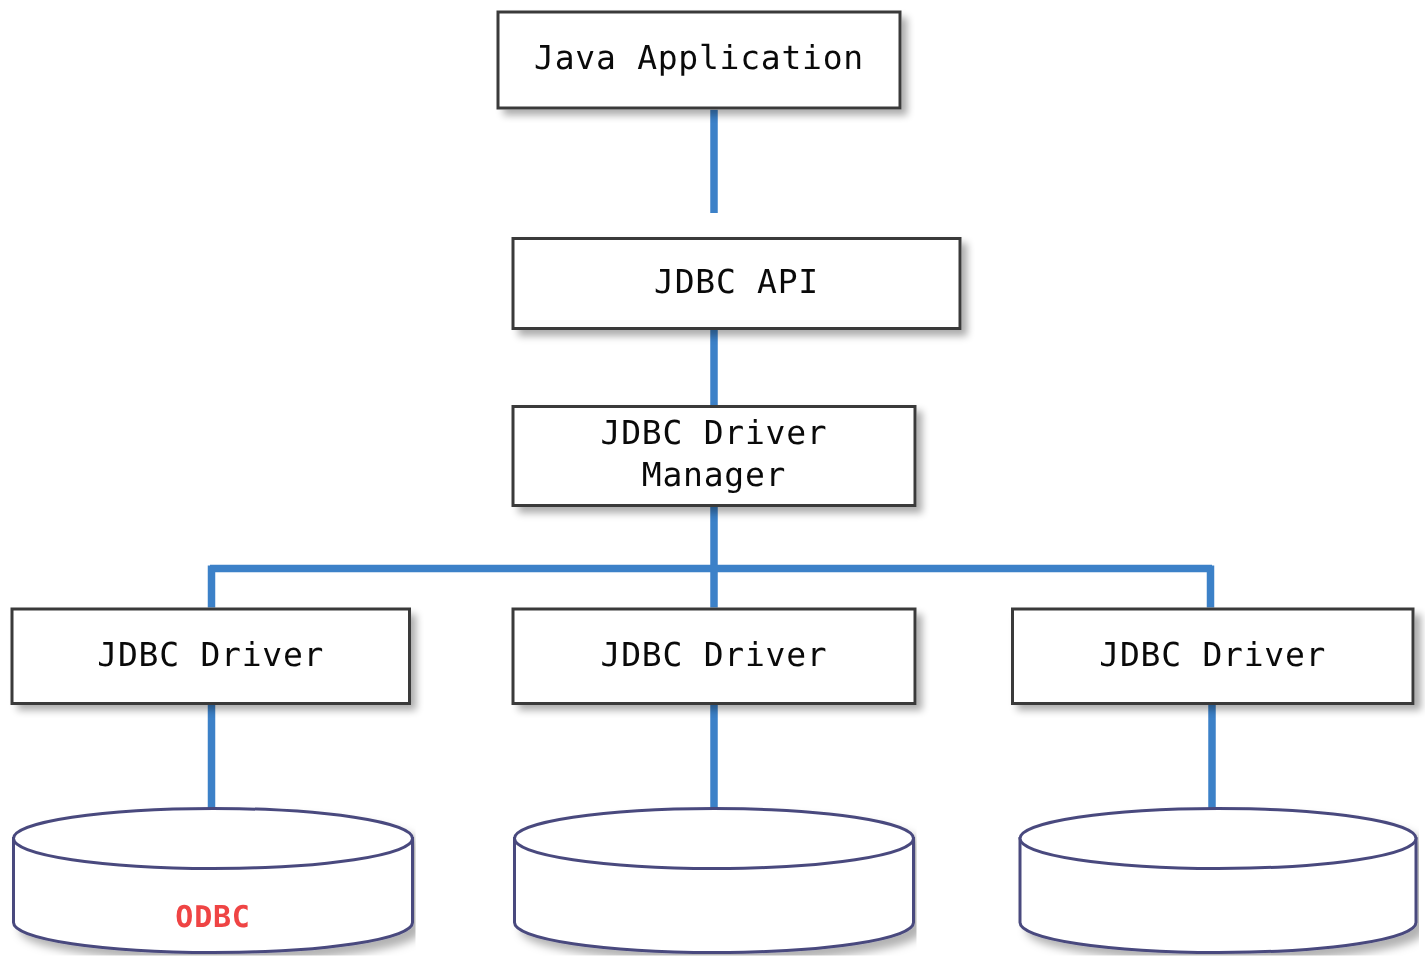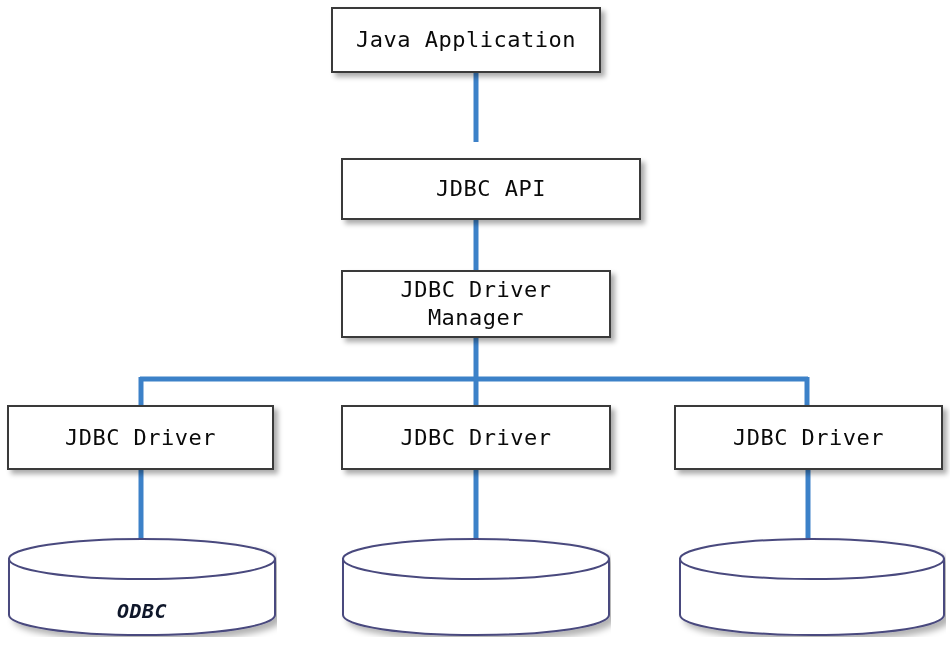--- a/index.html
+++ b/index.html
@@ -59,22 +59,21 @@
   }
   .db-label {
     position: absolute;
     left: 0;
     width: 100%;
     text-align: center;
     font-family: "DejaVu Sans Mono", "Liberation Mono", monospace;
     font-weight: bold;
     font-size: 20px;
     letter-spacing: 0.5px;
-    color: #0f172a;
-    font-style: italic;
+    color: #ef4444;
   }
 </style>
 </head>
 <body>
 
 <div id="canvas">
 
   <svg id="wires" viewBox="0 0 950 648">
     <g fill="none" stroke="#3c81c8" stroke-width="5" stroke-linecap="butt">
       <line x1="476" y1="73" x2="476" y2="142"></line>

